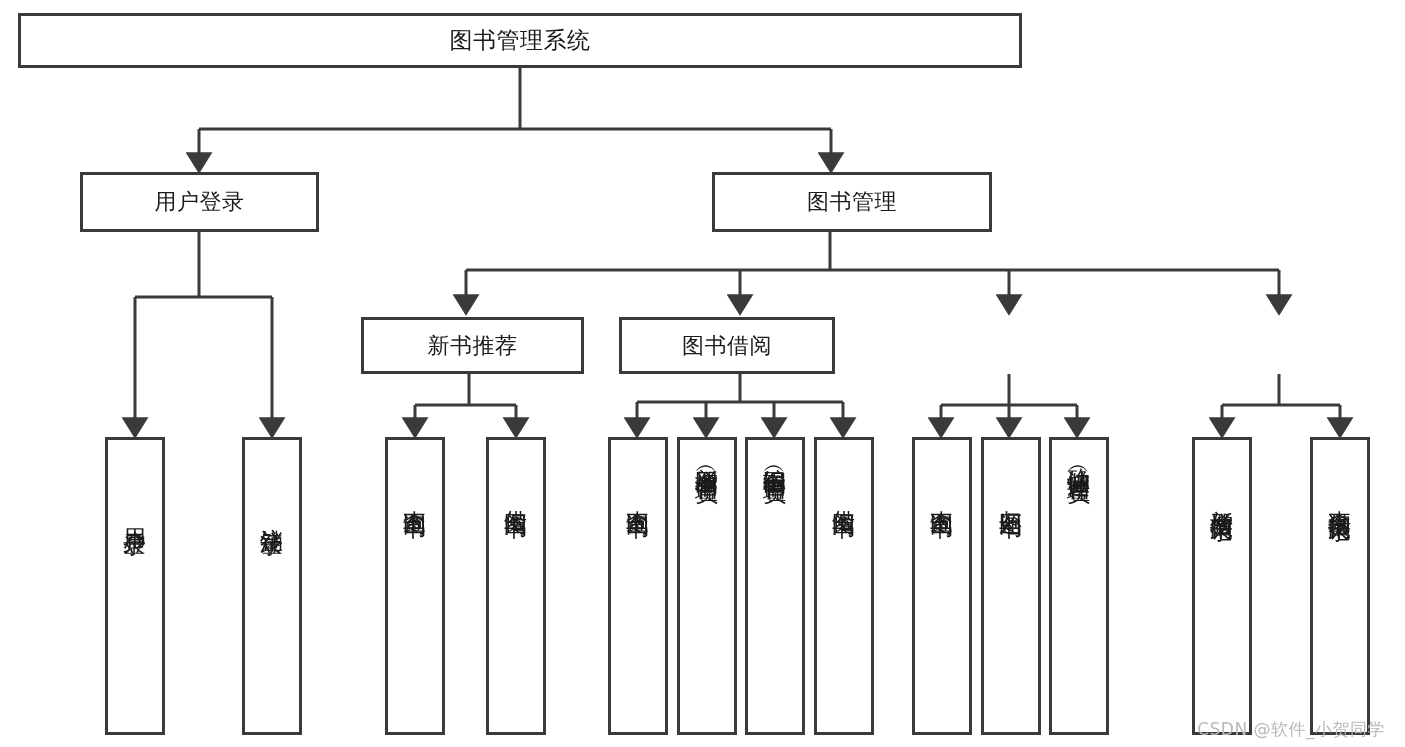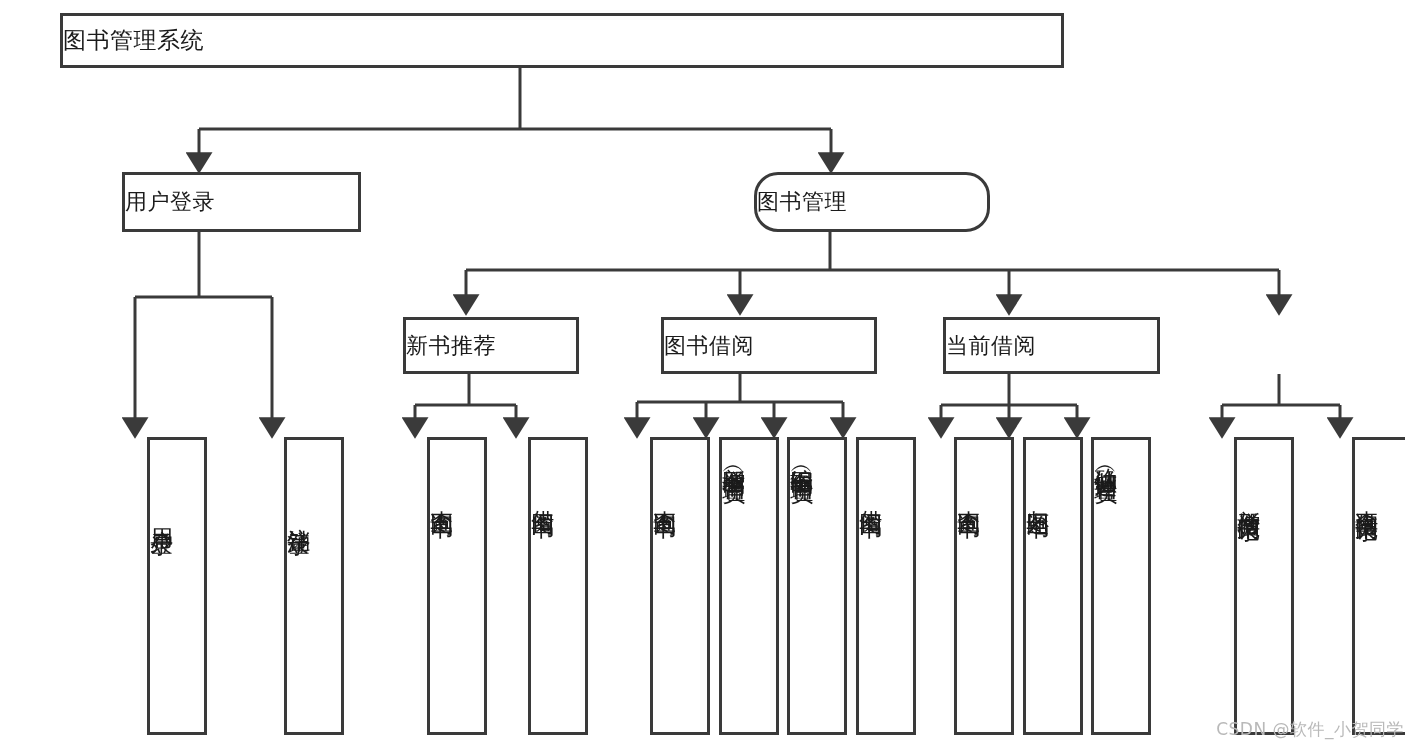--- a/index.html
+++ b/index.html
@@ -23,22 +23,22 @@
     height: 747px;
     pointer-events: none;
   }
   .node {
     position: absolute;
     box-sizing: border-box;
     background: #ffffff;
     border: 3px solid #3a3a3a;
     display: flex;
     align-items: center;
+    justify-content: center;
     color: #1b1b1b;
-    margin-left: 42px;
   }
   .node .label {
     font-size: 22px;
     line-height: 1.15;
     letter-spacing: 0.5px;
     white-space: nowrap;
   }
   .node.root .label { font-size: 23px; }
   .node.leaf {
     align-items: flex-start;
@@ -51,21 +51,21 @@
     line-height: 1.05;
     letter-spacing: 2px;
     white-space: nowrap;
     -webkit-writing-mode: vertical-rl;
   }
   .node.leaf.mid .label { margin-top: 48px; }
   .node.leaf.midlow .label { margin-top: 66px; }
   .node.leaf.tall .label { margin-top: 6px; }
   .watermark {
     position: absolute;
-    right: 1px;
+    right: 20px;
     bottom: 6px;
     font-size: 17px;
     color: #b9b9b9;
     letter-spacing: 0.5px;
     white-space: nowrap;
     font-family: "DejaVu Sans", "Liberation Sans", sans-serif;
   }
 </style>
 </head>
 <body>
@@ -122,32 +122,29 @@
     </g>
   </svg>
 
   <div class="node root" style="left:18px; top:13px; width:1004px; height:55px;">
     <span class="label">图书管理系统</span>
   </div>
 
   <div class="node" style="left:80px; top:172px; width:239px; height:60px;">
     <span class="label">用户登录</span>
   </div>
-  <div class="node" style="left:712px; top:172px; width:236px; height:60px;border-radius:24px;">
+  <div class="node" style="left:712px; top:172px; width:280px; height:60px;">
     <span class="label">图书管理</span>
   </div>
 
-  <div class="node" style="left:361px; top:317px; width:176px; height:57px;">
+  <div class="node" style="left:361px; top:317px; width:223px; height:57px;">
     <span class="label">新书推荐</span>
   </div>
   <div class="node" style="left:619px; top:317px; width:216px; height:57px;">
     <span class="label">图书借阅</span>
-  </div>
-  <div class="node" style="left:901px; top:317px; width:217px; height:57px;">
-    <span class="label">当前借阅</span>
   </div>
 
   <div class="node leaf midlow" style="left:105px; top:437px; width:60px; height:298px;">
     <span class="label">用户登录</span>
   </div>
   <div class="node leaf midlow" style="left:242px; top:437px; width:60px; height:298px;">
     <span class="label">注销登录</span>
   </div>
 
   <div class="node leaf mid" style="left:385px; top:437px; width:60px; height:298px;">

